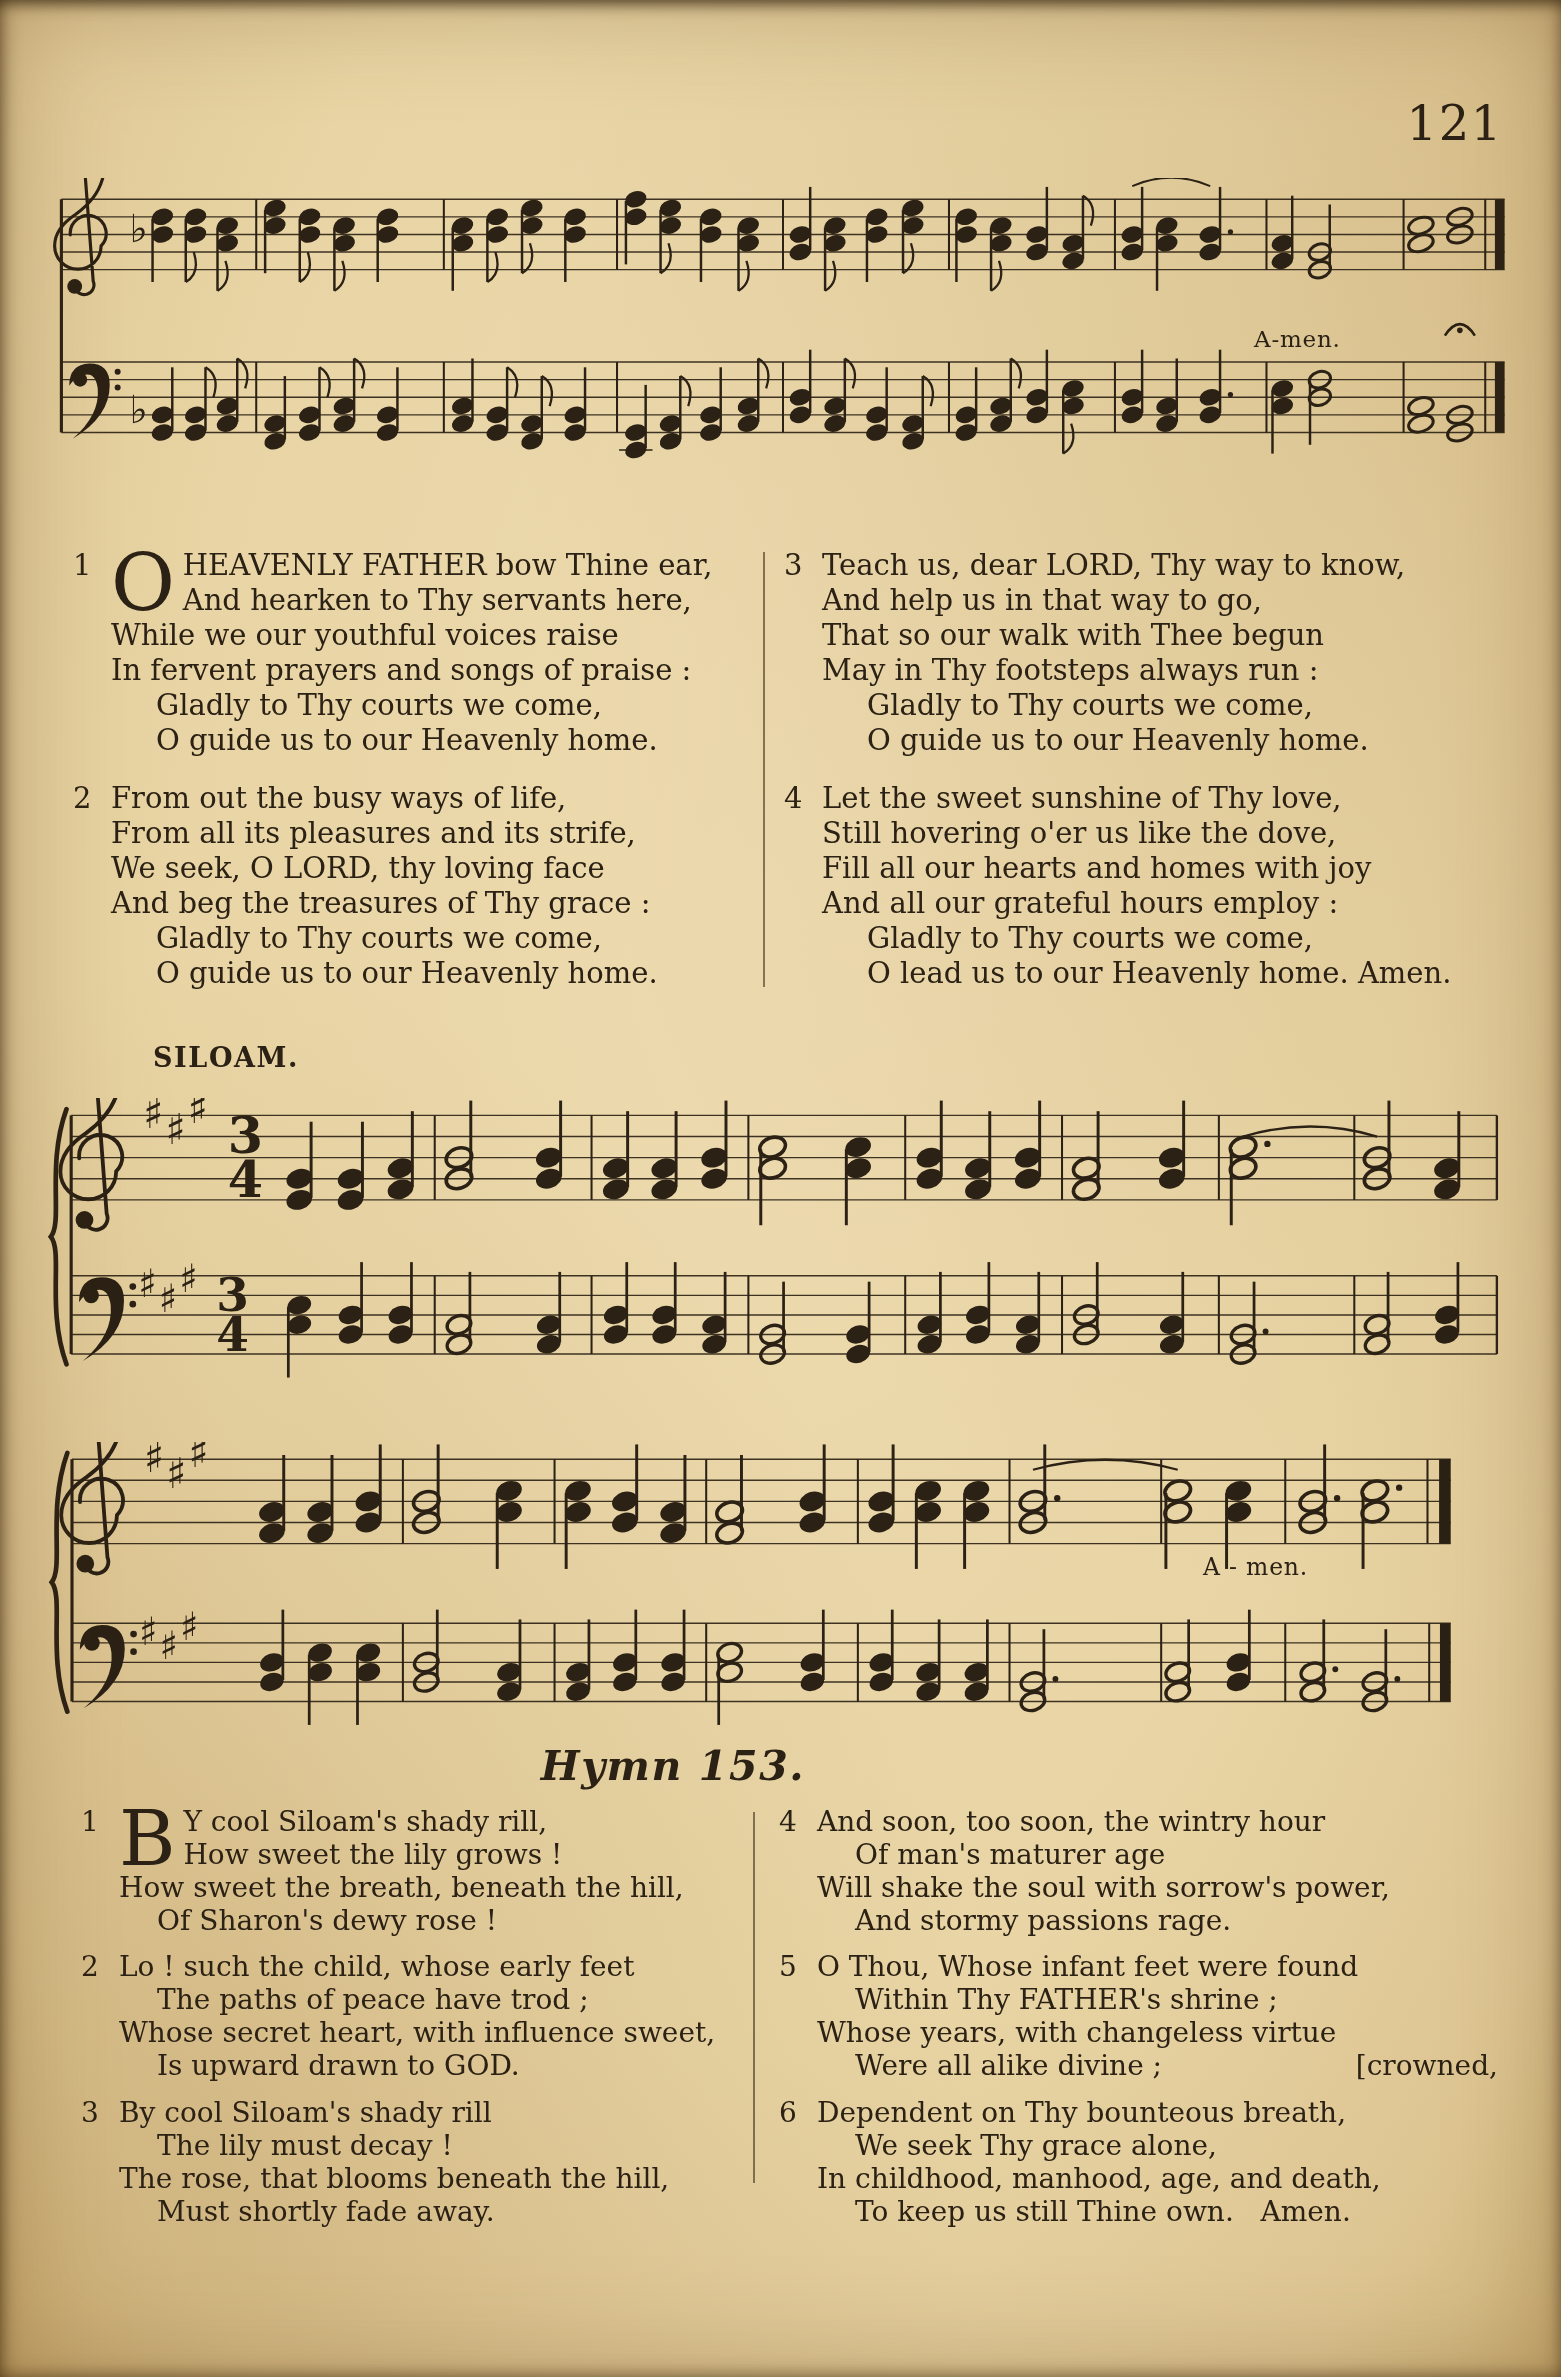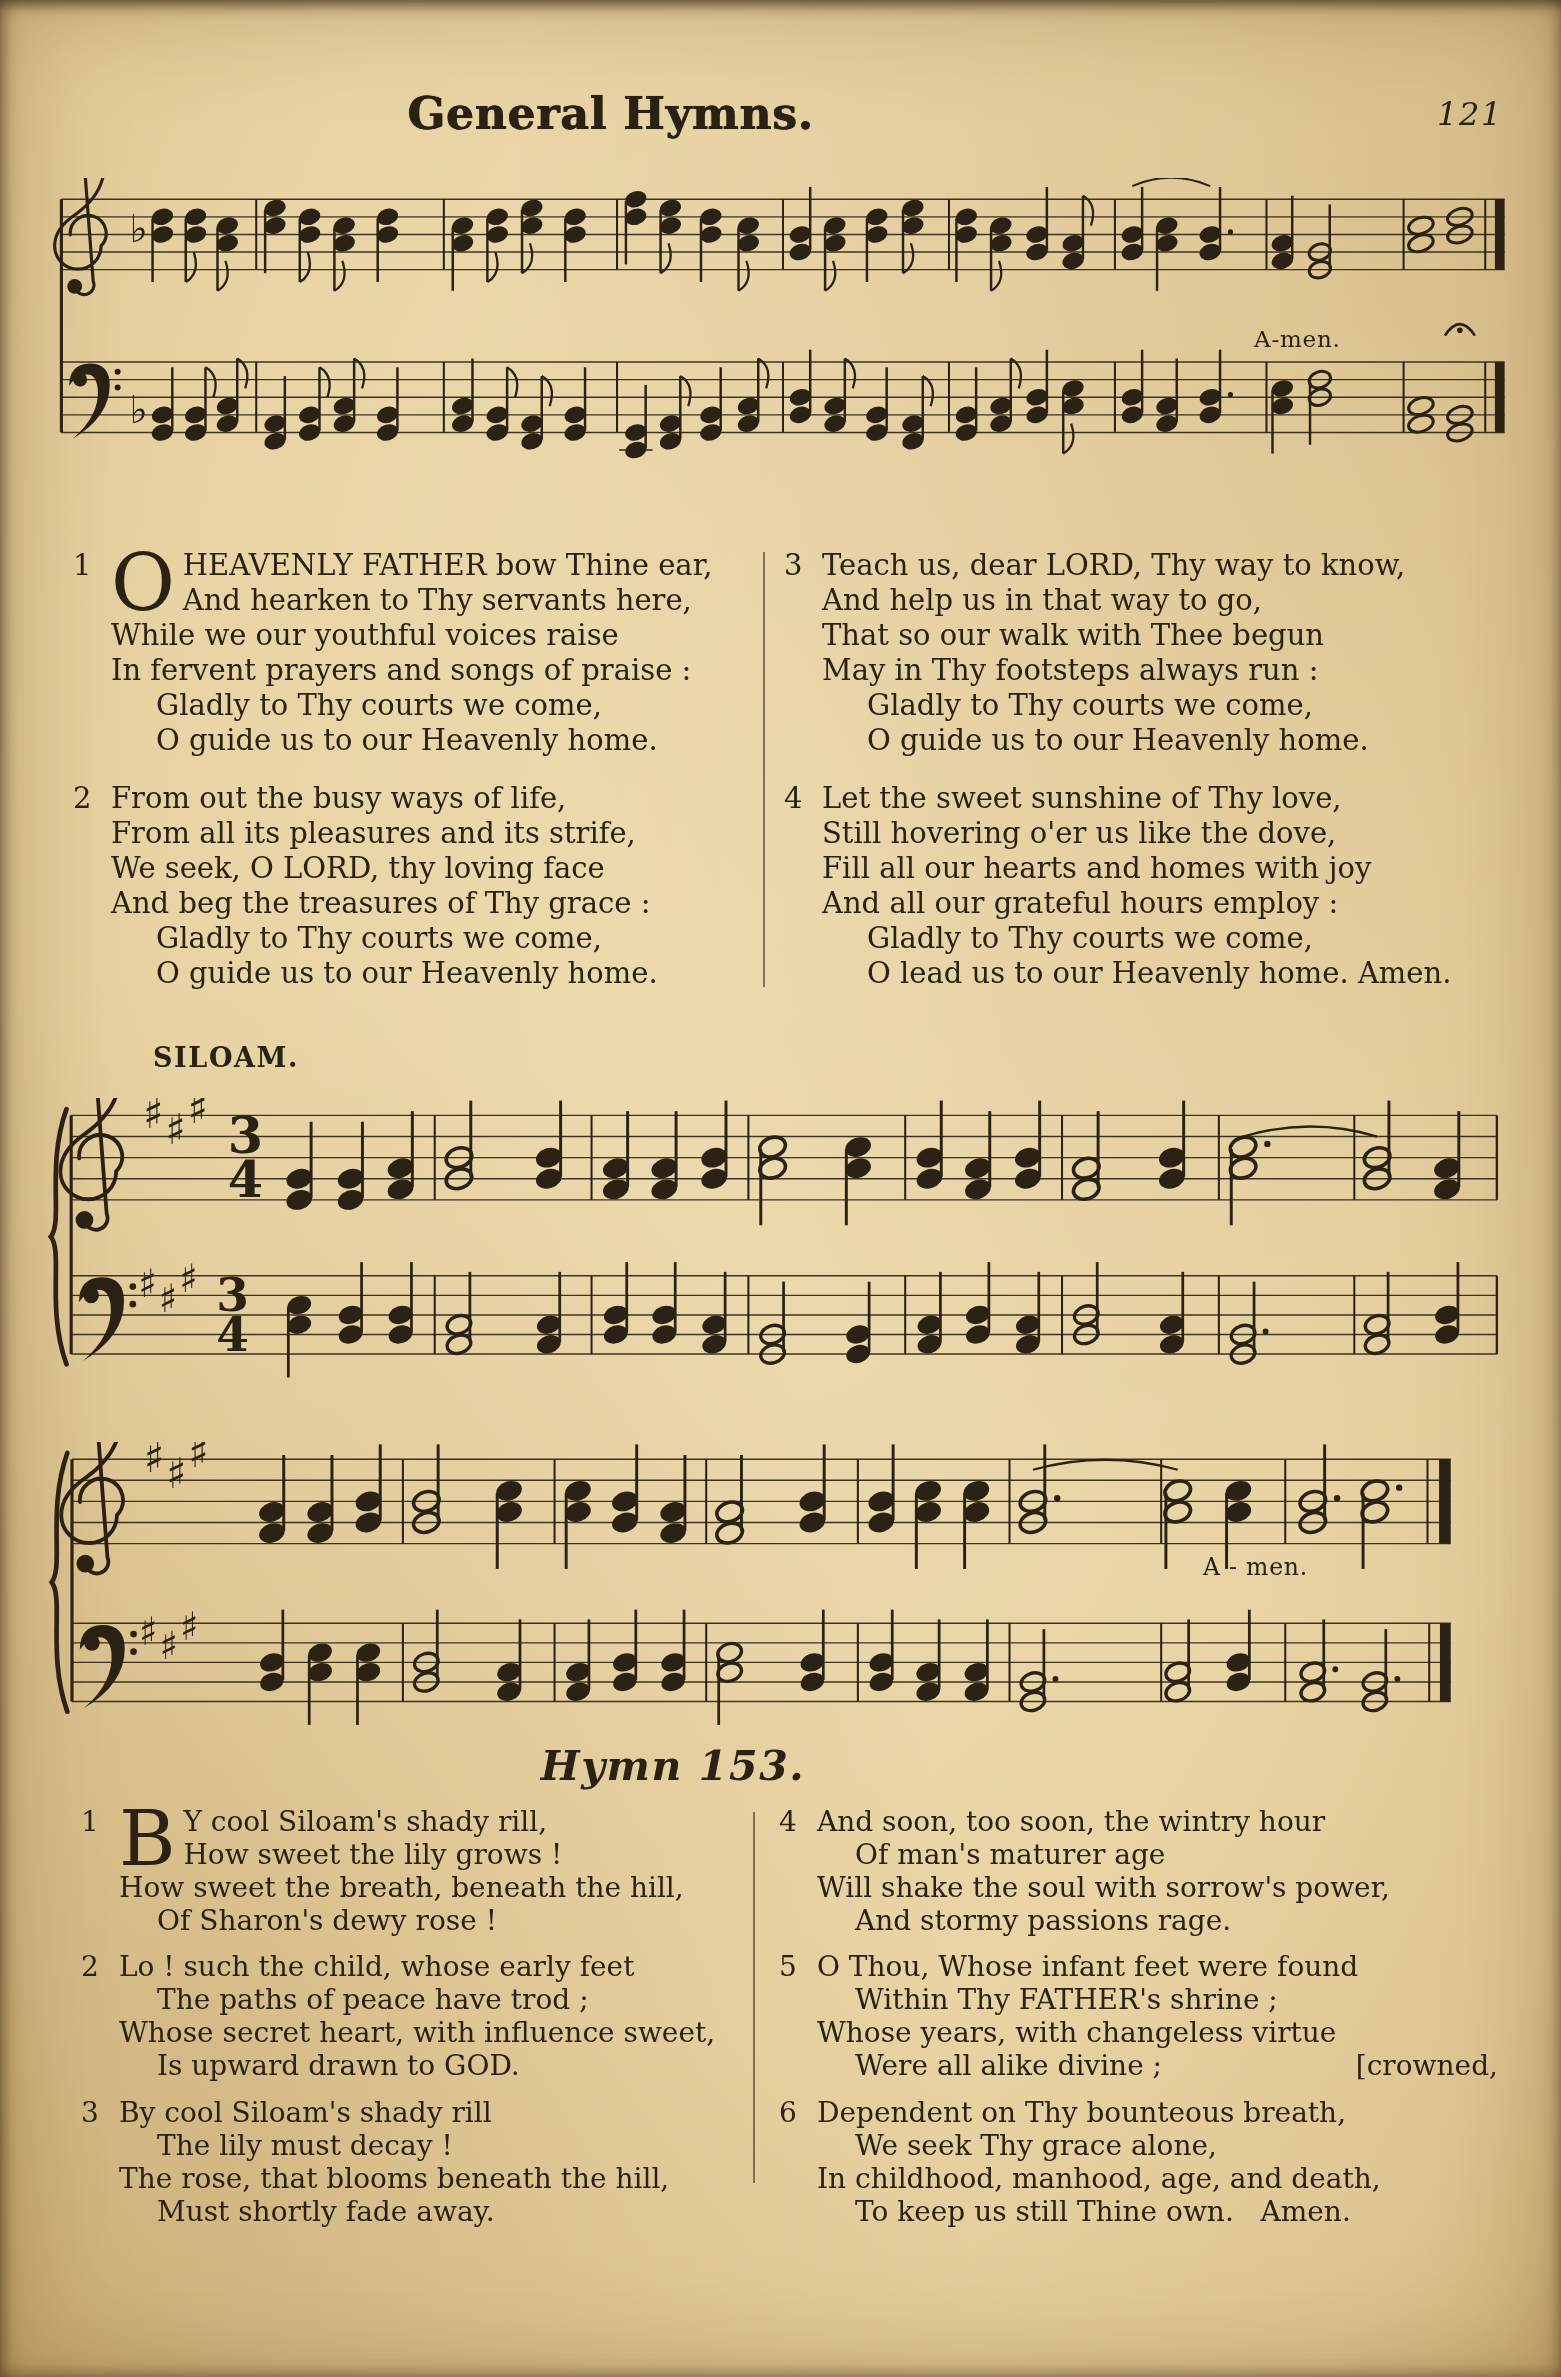--- a/index.html
+++ b/index.html
@@ -11,21 +11,21 @@
       radial-gradient(ellipse at 50% 38%, #eddbb0 0%, #e8d4a4 55%, #ddc592 85%, #cdb176 100%);}
   .edge{position:absolute;inset:0;pointer-events:none;z-index:50;
     box-shadow: inset 0 0 110px rgba(115,82,34,.38),
       inset 0 12.5px 15.7px -9.4px rgba(40,28,12,.85),
       inset 12.5px 0 20.3px -12.5px rgba(60,40,16,.75),
       inset -12.5px 0 20.3px -12.5px rgba(60,40,16,.5),
       inset 0 -12.5px 19px -12.5px rgba(60,40,16,.55);}
   .header-title{position:absolute;left:0;top:88px;width:1221px;text-align:center;
     font-size:44px;font-weight:bold;letter-spacing:0.8px;
     text-shadow:0.8px 0 0 currentColor, 0 0 0.8px rgba(43,33,20,.6);}
-  .page-number{position:absolute;right:58px;top:95px;font-size:32px;letter-spacing:1.6px;font-style:italic;}
+  .page-number{position:absolute;right:58px;top:95px;font-size:48px;letter-spacing:1.6px;}
   .hymn-title{position:absolute;left:0;width:1346px;text-align:center;
     font-size:41px;font-weight:bold;font-style:italic;letter-spacing:1.6px;}
   .t152{top:482px;}
   .t153{top:1742px;}
   .music{position:absolute;}
   .amen{position:absolute;font-size:23px;letter-spacing:0.8px;}
   .amenA{left:1254px;top:326px;}
   .amenS{left:1203px;top:1553px;font-size:23.5px;}
   .tune-name{position:absolute;left:153px;top:1042px;font-size:27px;font-weight:bold;letter-spacing:1.6px;}
   .attribution{position:absolute;left:734px;top:1046px;font-size:26px;font-style:italic;}
@@ -40,21 +40,20 @@
   .dc152{font-size:78px;line-height:64px;}
   .dc153{font-size:77px;line-height:61px;}
   .vline{position:relative;}
   .tail{position:absolute;right:0;top:0;}
   svg text{font-family:"DejaVu Serif","Liberation Serif",serif;}
 </style>
 </head>
 <body>
 
 <div class="page">
-  <div class="header-title">General Hymns.</div>
   <div class="page-number">121</div>
 
   <div id="sysA" class="music" style="left:52px;top:178px;width:1462px;height:307px;"><svg width="1462" height="307" viewBox="0 0 1868 392">
         <line x1="12" y1="27" x2="12" y2="325" stroke="#2b2114" stroke-width="4"></line>
         <line x1="12" y1="27" x2="1856" y2="27" stroke="#2b2114" stroke-width="1.8" opacity="0.9"></line>
         <line x1="12" y1="49.5" x2="1856" y2="49.5" stroke="#2b2114" stroke-width="1.8" opacity="0.9"></line>
         <line x1="12" y1="72" x2="1856" y2="72" stroke="#2b2114" stroke-width="1.8" opacity="0.9"></line>
         <line x1="12" y1="94.5" x2="1856" y2="94.5" stroke="#2b2114" stroke-width="1.8" opacity="0.9"></line>
         <line x1="12" y1="117" x2="1856" y2="117" stroke="#2b2114" stroke-width="1.8" opacity="0.9"></line>
         <circle cx="29" cy="138.375" r="9.45" fill="#2b2114"></circle>

